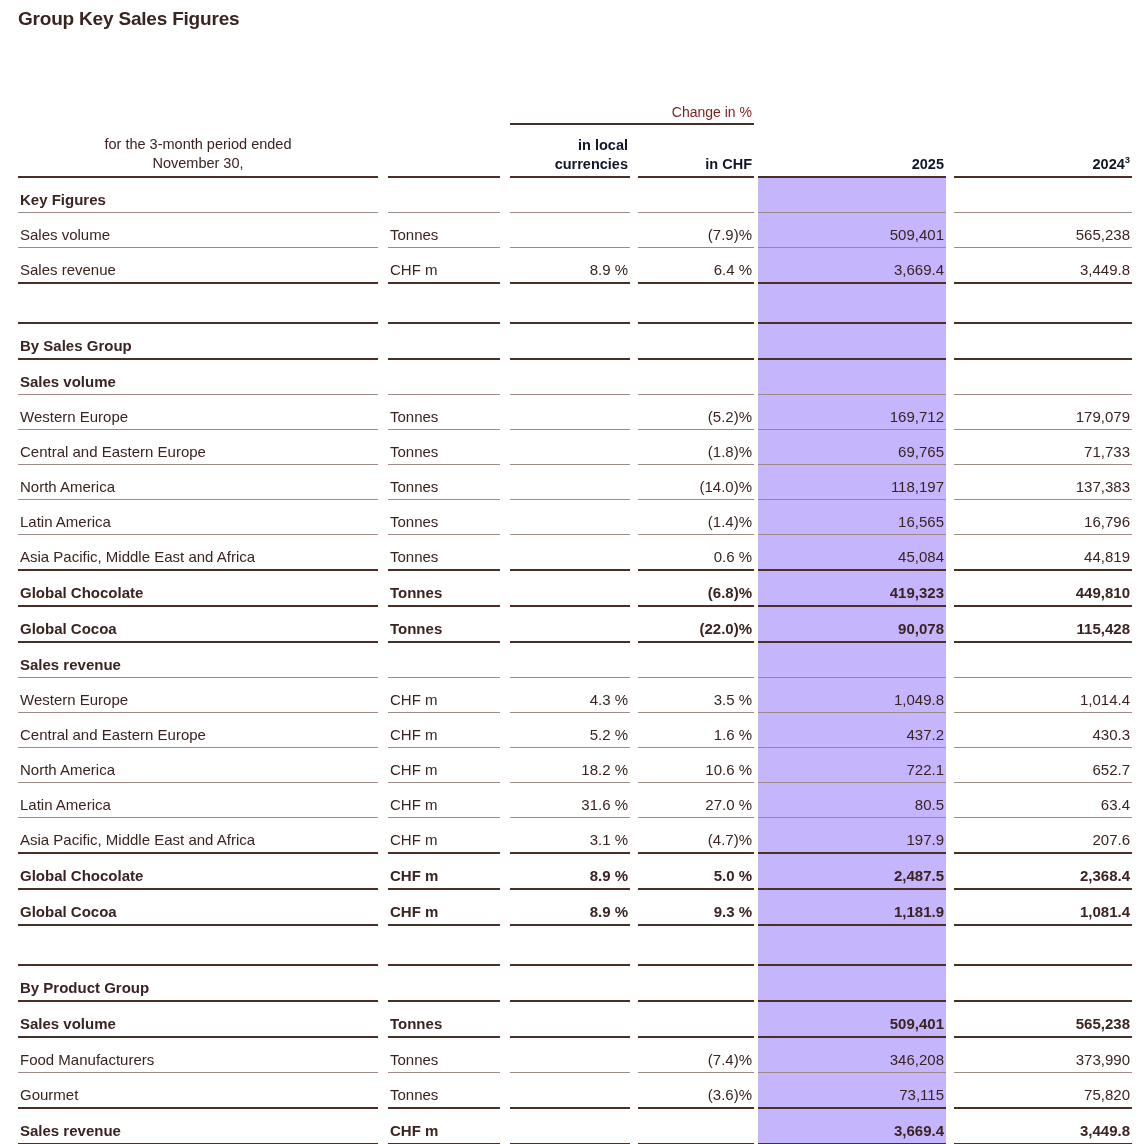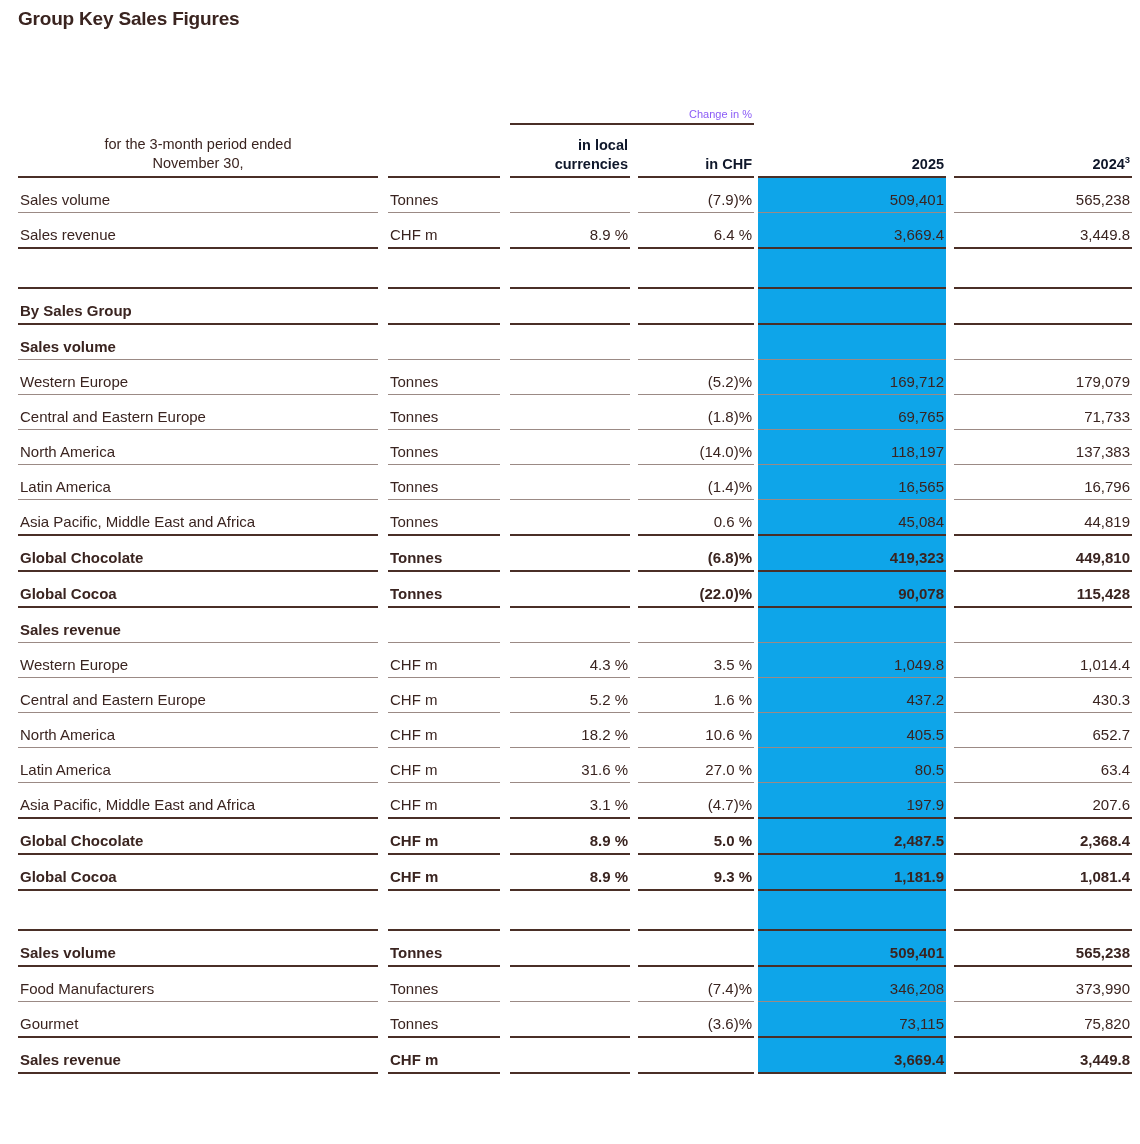--- a/index.html
+++ b/index.html
@@ -59,23 +59,23 @@
   col.c-y2025    { width: 188px; }
   col.c-gap5     { width: 8px; }
   col.c-y2024    { width: 178px; }
 
   
   .hdr-change-rule td {
     height: 26px;
   }
   .change-title {
     text-align: right;
-    font-size: 11px;
+    font-size: 14px;
     font-weight: bold;
-    color: #8b5cf6;
+    color: #7f1d1d;
     padding-right: 2px !important;
     padding-bottom: 3px !important;
     border-bottom: 2.5px solid #4a2f27;
   }
   .hdr-main td {
     font-size: 14.5px;
     padding-bottom: 3px !important;
     padding-top: 10px !important;
   }
   .hdr-period {
@@ -114,21 +114,21 @@
   .bold .cell { font-weight: bold; }
 
   
   .section-head .cell { font-weight: bold; }
 
   
   .spacer .cell { height: 34px; }
 
   
   .hl {
-    background: #0ea5e9;
+    background: #c4b5fd;
   }
 </style>
 </head>
 <body>
 
 <div class="page">
 
   <div class="page-title">Group Key Sales Figures</div>
 
   <table class="figures">
@@ -176,20 +176,33 @@
         <td class="gap"></td>
         <td class="hdr-col rule-dark">2025</td>
         <td class="gap"></td>
         <td class="hdr-col rule-dark">
           <span>2024</span><sup>3</sup>
         </td>
       </tr>
     </thead>
 
     <tbody id="tbody">
+        <tr class="row bold section-head ">
+          <td class="cell c-txt rule-light">Key Figures</td>
+          <td class="gap"></td>
+          <td class="cell c-txt rule-light"></td>
+          <td class="gap"></td>
+          <td class="cell c-num rule-light"></td>
+          <td class="gap"></td>
+          <td class="cell c-num rule-light"></td>
+          <td class="gap"></td>
+          <td class="cell c-num rule-light hl"></td>
+          <td class="gap"></td>
+          <td class="cell c-num rule-light"></td>
+        </tr>
         <tr class="row ">
           <td class="cell c-txt rule-light">Sales volume</td>
           <td class="gap"></td>
           <td class="cell c-txt rule-light">Tonnes</td>
           <td class="gap"></td>
           <td class="cell c-num rule-light"></td>
           <td class="gap"></td>
           <td class="cell c-num rule-light">(7.9)%</td>
           <td class="gap"></td>
           <td class="cell c-num rule-light hl">509,401</td>
@@ -380,21 +393,21 @@
         </tr>
         <tr class="row ">
           <td class="cell c-txt rule-light">North America</td>
           <td class="gap"></td>
           <td class="cell c-txt rule-light">CHF m</td>
           <td class="gap"></td>
           <td class="cell c-num rule-light">18.2 %</td>
           <td class="gap"></td>
           <td class="cell c-num rule-light">10.6 %</td>
           <td class="gap"></td>
-          <td class="cell c-num rule-light hl">405.5</td>
+          <td class="cell c-num rule-light hl">722.1</td>
           <td class="gap"></td>
           <td class="cell c-num rule-light">652.7</td>
         </tr>
         <tr class="row ">
           <td class="cell c-txt rule-light">Latin America</td>
           <td class="gap"></td>
           <td class="cell c-txt rule-light">CHF m</td>
           <td class="gap"></td>
           <td class="cell c-num rule-light">31.6 %</td>
           <td class="gap"></td>
@@ -438,20 +451,33 @@
           <td class="cell c-num rule-dark">8.9 %</td>
           <td class="gap"></td>
           <td class="cell c-num rule-dark">9.3 %</td>
           <td class="gap"></td>
           <td class="cell c-num rule-dark hl">1,181.9</td>
           <td class="gap"></td>
           <td class="cell c-num rule-dark">1,081.4</td>
         </tr>
         <tr class="row spacer ">
           <td class="cell c-txt rule-dark"></td>
+          <td class="gap"></td>
+          <td class="cell c-txt rule-dark"></td>
+          <td class="gap"></td>
+          <td class="cell c-num rule-dark"></td>
+          <td class="gap"></td>
+          <td class="cell c-num rule-dark"></td>
+          <td class="gap"></td>
+          <td class="cell c-num rule-dark hl"></td>
+          <td class="gap"></td>
+          <td class="cell c-num rule-dark"></td>
+        </tr>
+        <tr class="row bold section-head ">
+          <td class="cell c-txt rule-dark">By Product Group</td>
           <td class="gap"></td>
           <td class="cell c-txt rule-dark"></td>
           <td class="gap"></td>
           <td class="cell c-num rule-dark"></td>
           <td class="gap"></td>
           <td class="cell c-num rule-dark"></td>
           <td class="gap"></td>
           <td class="cell c-num rule-dark hl"></td>
           <td class="gap"></td>
           <td class="cell c-num rule-dark"></td>

